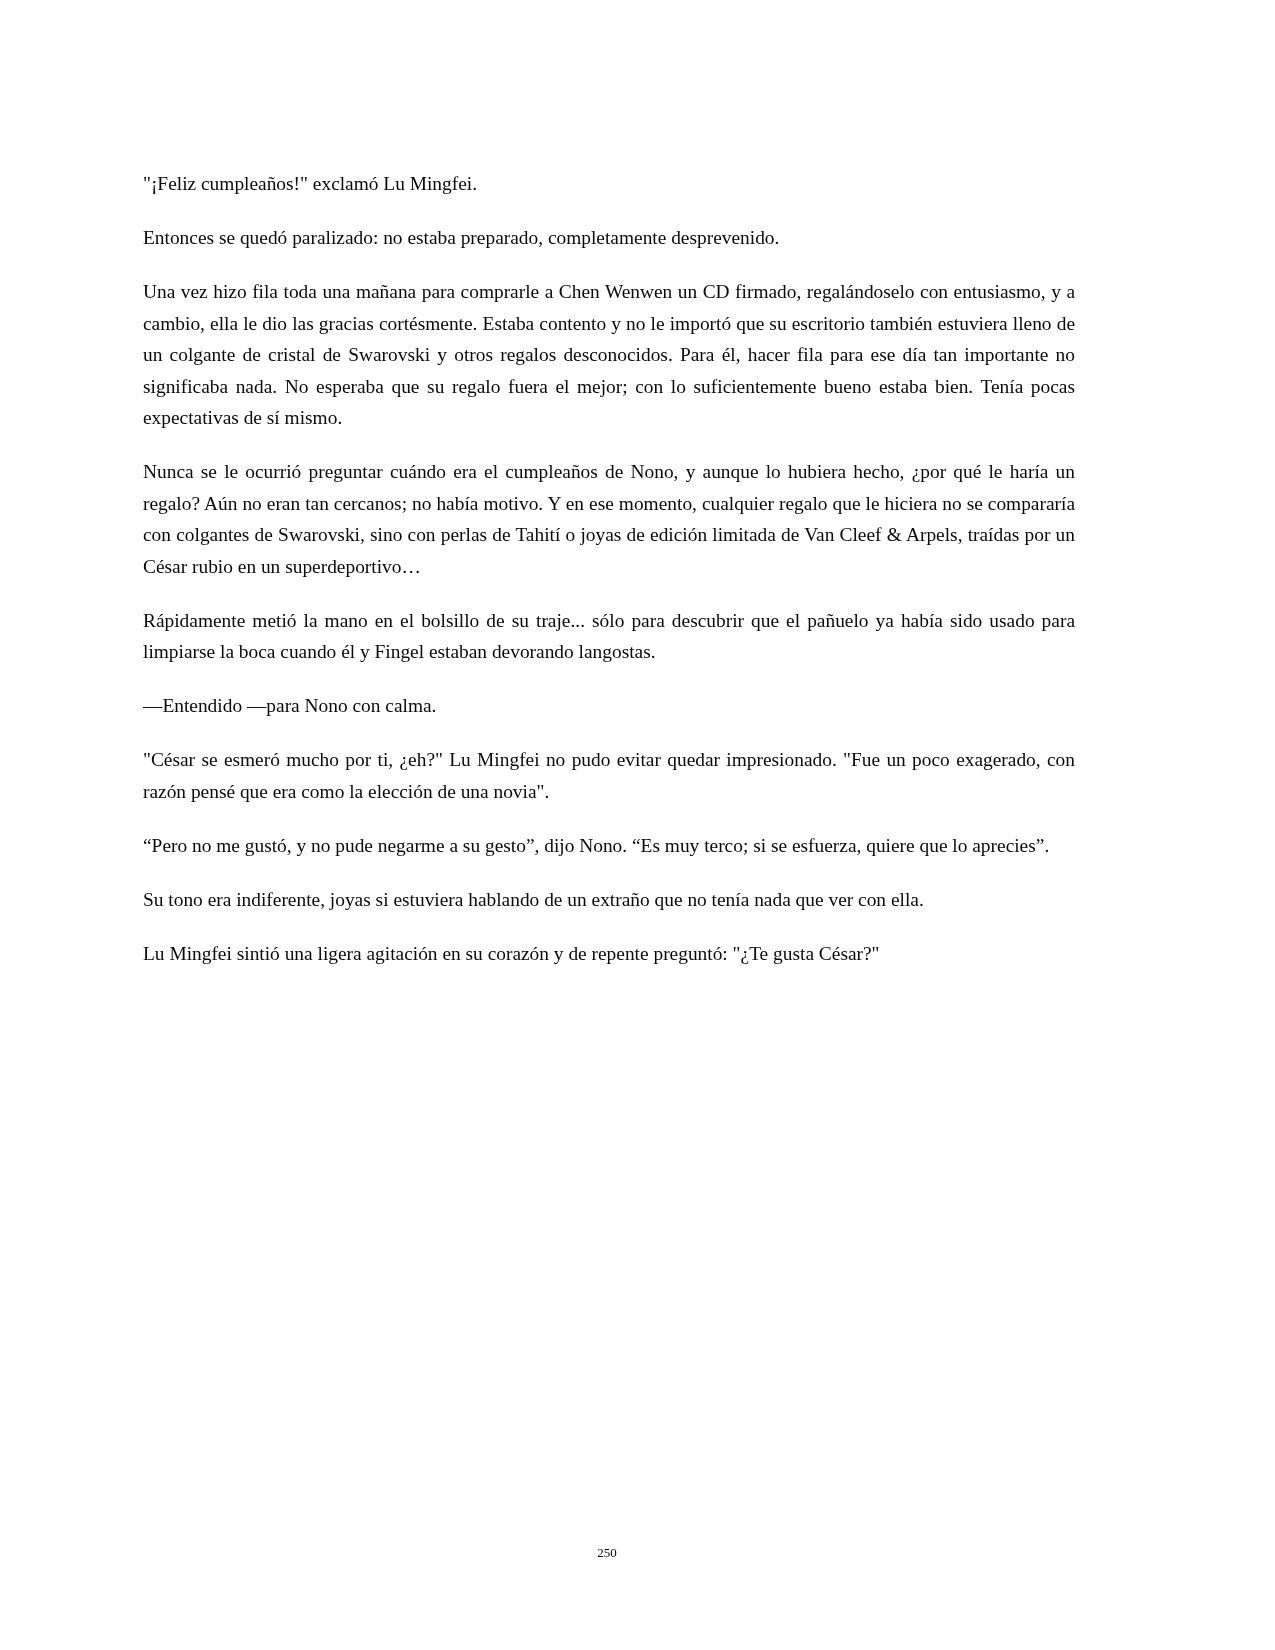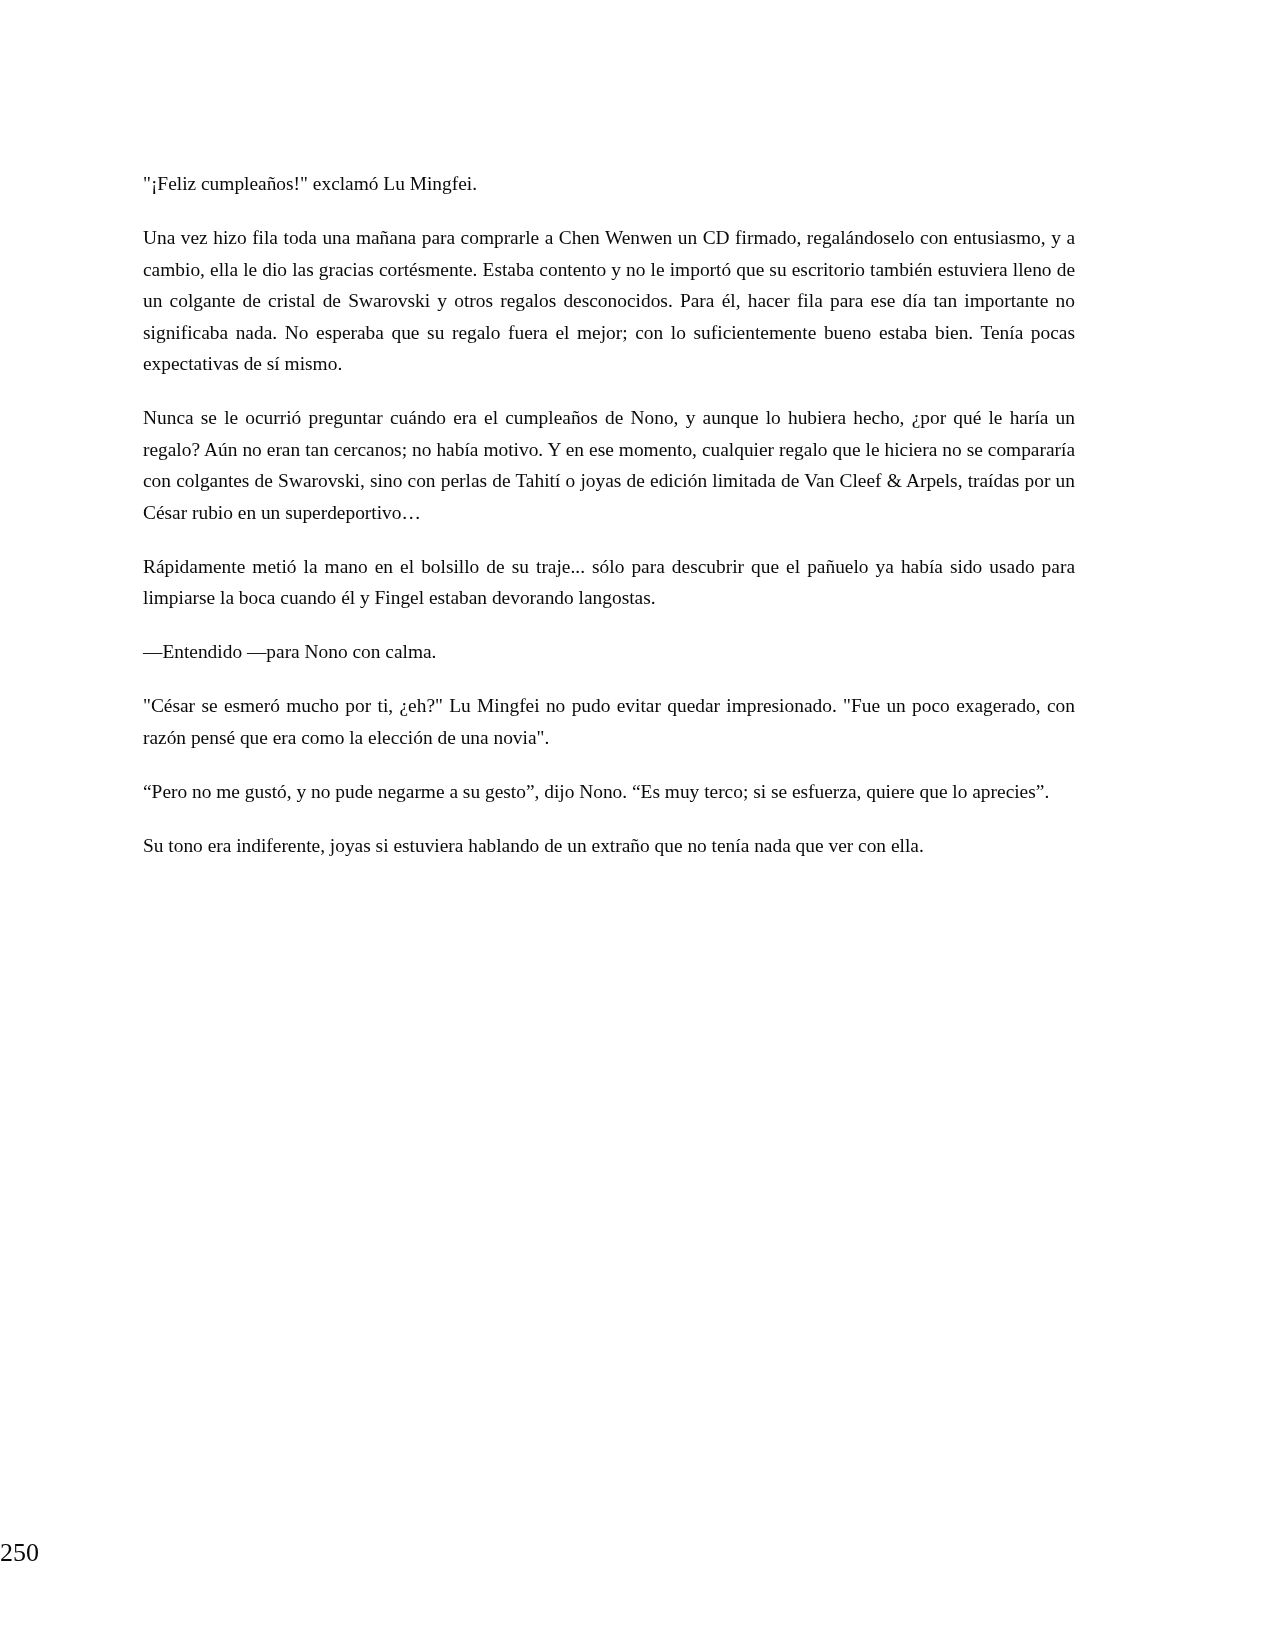--- a/index.html
+++ b/index.html
@@ -37,38 +37,41 @@
     -webkit-hyphens: none;
   }
   .para:last-child {
     margin-bottom: 0;
   }
   .page-number {
     position: absolute;
     left: 0;
     top: 1540px;
     width: 1214px;
-    font-size: 26px;
+    text-align: center;
+    font-size: 13px;
     line-height: 26px;
     color: #0a0a0a;
   }
 </style>
 </head>
 <body>
 
 <div class="page">
 
   <div class="text-column">
 
     <p class="para">"¡Feliz cumpleaños!" exclamó Lu Mingfei.</p>
+    <p class="para">Entonces se quedó paralizado: no estaba preparado, completamente desprevenido.</p>
     <p class="para">Una vez hizo fila toda una mañana para comprarle a Chen Wenwen un CD firmado, regalándoselo con entusiasmo, y a cambio, ella le dio las gracias cortésmente. Estaba contento y no le importó que su escritorio también estuviera lleno de un colgante de cristal de Swarovski y otros regalos desconocidos. Para él, hacer fila para ese día tan importante no significaba nada. No esperaba que su regalo fuera el mejor; con lo suficientemente bueno estaba bien. Tenía pocas expectativas de sí mismo.</p>
     <p class="para">Nunca se le ocurrió preguntar cuándo era el cumpleaños de Nono, y aunque lo hubiera hecho, ¿por qué le haría un regalo? Aún no eran tan cercanos; no había motivo. Y en ese momento, cualquier regalo que le hiciera no se compararía con colgantes de Swarovski, sino con perlas de Tahití o joyas de edición limitada de Van Cleef &amp; Arpels, traídas por un César rubio en un superdeportivo…</p>
     <p class="para">Rápidamente metió la mano en el bolsillo de su traje... sólo para descubrir que el pañuelo ya había sido usado para limpiarse la boca cuando él y Fingel estaban devorando langostas.</p>
     <p class="para">—Entendido —para Nono con calma.</p>
     <p class="para">"César se esmeró mucho por ti, ¿eh?" Lu Mingfei no pudo evitar quedar impresionado. "Fue un poco exagerado, con razón pensé que era como la elección de una novia".</p>
     <p class="para">“Pero no me gustó, y no pude negarme a su gesto”, dijo Nono. “Es muy terco; si se esfuerza, quiere que lo aprecies”.</p>
     <p class="para">Su tono era indiferente, joyas si estuviera hablando de un extraño que no tenía nada que ver con ella.</p>
+    <p class="para">Lu Mingfei sintió una ligera agitación en su corazón y de repente preguntó: "¿Te gusta César?"</p>
 
   </div>
 
   <div class="page-number">250</div>
 
 </div>
 
 </body></html>

